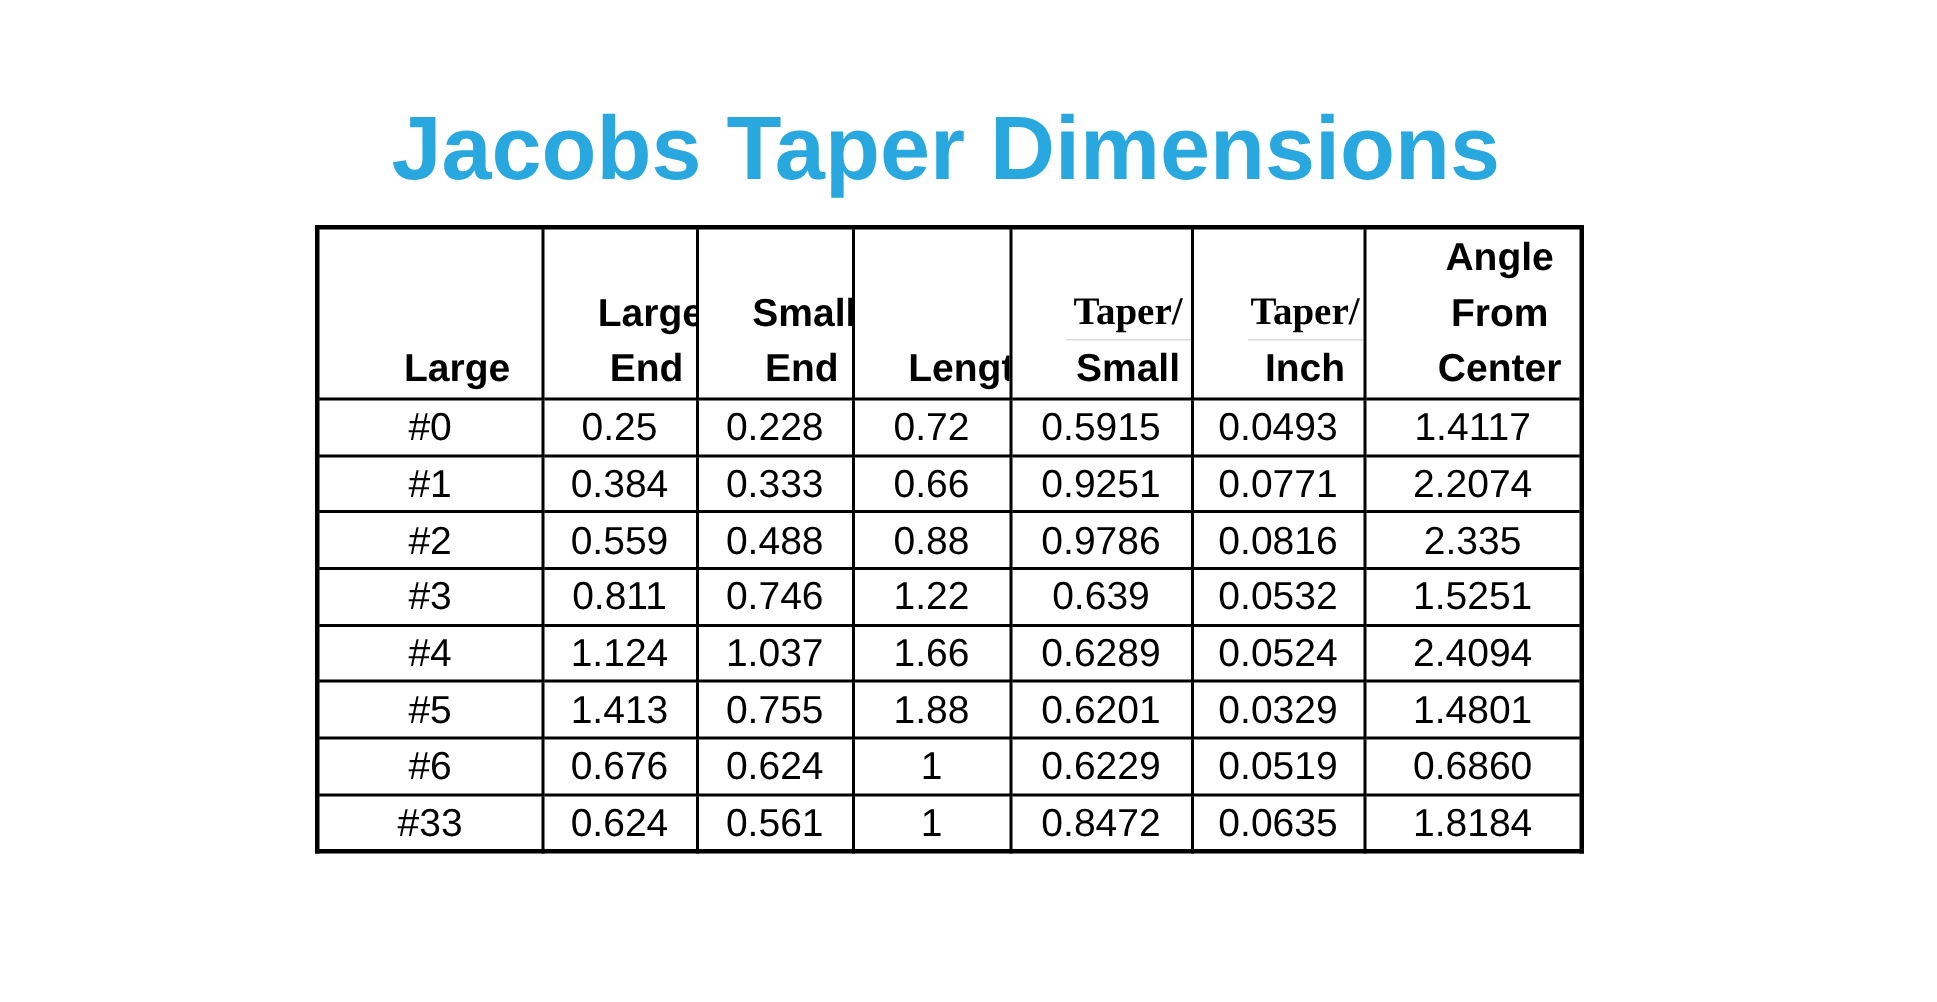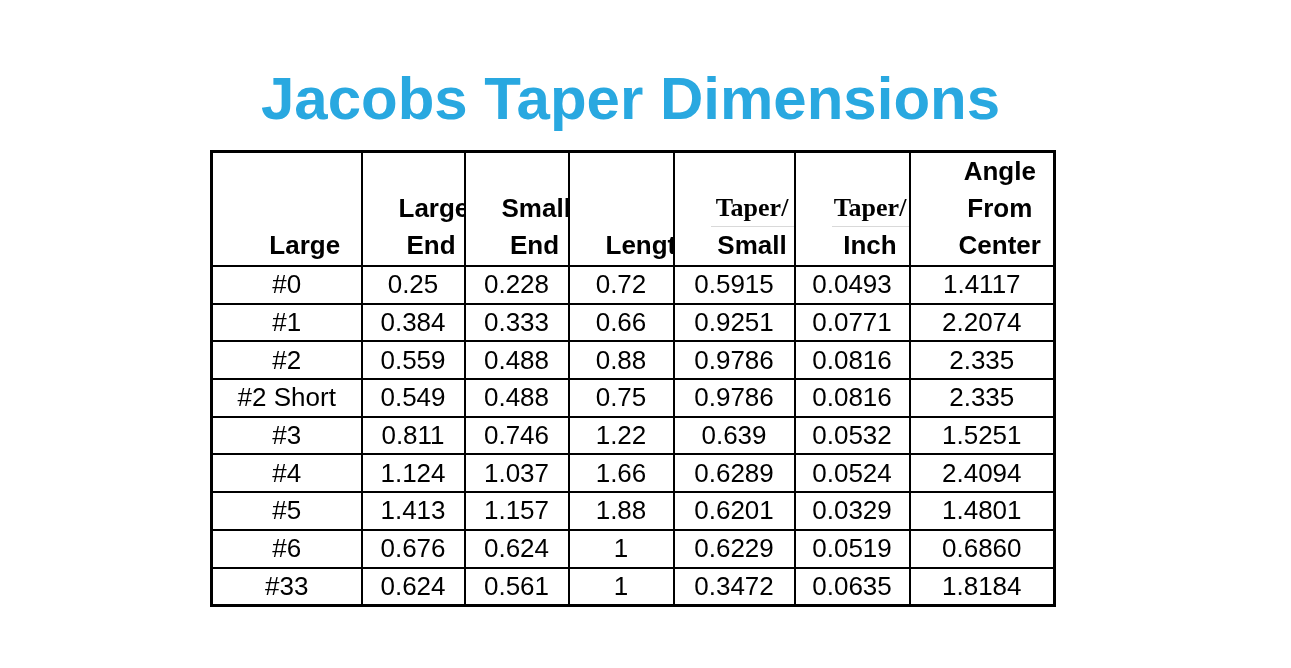--- a/index.html
+++ b/index.html
@@ -155,68 +155,59 @@
         <tr>
           <td>#2</td>
           <td>0.559</td>
           <td>0.488</td>
           <td>0.88</td>
           <td>0.9786</td>
           <td>0.0816</td>
           <td>2.335</td>
         </tr>
         <tr>
-          <td>#2 Short</td>
-          <td>0.549</td>
-          <td>0.488</td>
-          <td>0.75</td>
-          <td>0.9786</td>
-          <td>0.0816</td>
-          <td>2.335</td>
-        </tr>
-        <tr>
           <td>#3</td>
           <td>0.811</td>
           <td>0.746</td>
           <td>1.22</td>
           <td>0.639</td>
           <td>0.0532</td>
           <td>1.5251</td>
         </tr>
         <tr>
           <td>#4</td>
           <td>1.124</td>
           <td>1.037</td>
           <td>1.66</td>
           <td>0.6289</td>
           <td>0.0524</td>
           <td>2.4094</td>
         </tr>
         <tr>
           <td>#5</td>
           <td>1.413</td>
-          <td>1.157</td>
+          <td>0.755</td>
           <td>1.88</td>
           <td>0.6201</td>
           <td>0.0329</td>
           <td>1.4801</td>
         </tr>
         <tr>
           <td>#6</td>
           <td>0.676</td>
           <td>0.624</td>
           <td>1</td>
           <td>0.6229</td>
           <td>0.0519</td>
           <td>0.6860</td>
         </tr>
         <tr>
           <td>#33</td>
           <td>0.624</td>
           <td>0.561</td>
           <td>1</td>
-          <td>0.3472</td>
+          <td>0.8472</td>
           <td>0.0635</td>
           <td>1.8184</td>
         </tr>
       </tbody>
   </table>
 </div>
 
 </body></html>

